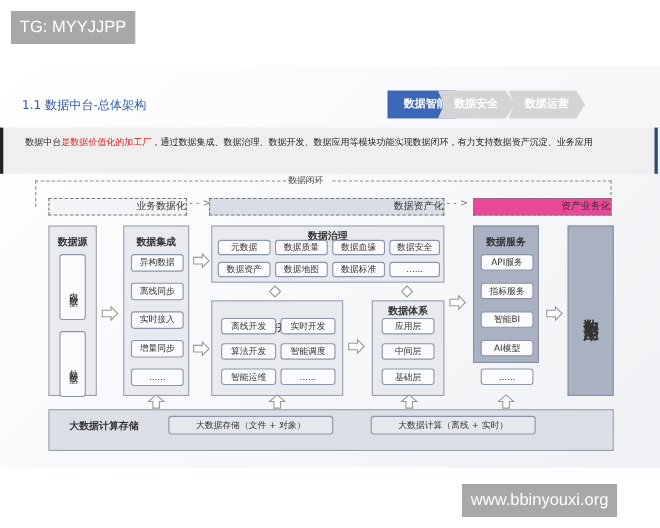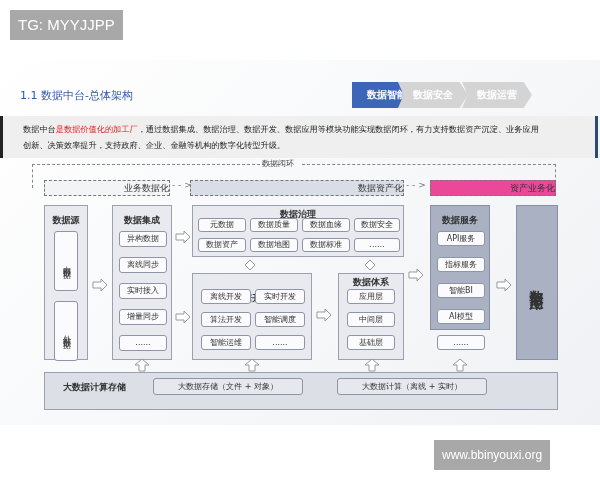--- a/index.html
+++ b/index.html
@@ -66,21 +66,20 @@
 <div class="title">1.1 数据中台-总体架构</div>
 
 <div class="chev-wrap">
   <div class="chev first" style="left:0; width:70px; background:#3c66b8;"><span>数据智能</span></div>
   <div class="chev" style="left:66px; width:70px; background:#d4d4d4;"><span>数据安全</span></div>
   <div class="chev" style="left:130px; width:70px; background:#d4d4d4;"><span>数据运营</span></div>
 </div>
 
 <div class="desc">
   <div><span>数据中台</span><span class="hl">是数据价值化的加工厂</span><span>，通过数据集成、数据治理、数据开发、数据应用等模块功能实现数据闭环，有力支持数据资产沉淀、业务应用</span></div>
-  <div>创新、决策效率提升，支持政府、企业、金融等机构的数字化转型升级。</div>
 </div>
 
 <div class="dash" style="left:32px; top:164px; width:258px; height:0; border-width:1px 0 0 0;"></div>
 <div class="abs" style="left:262px; top:158px; font-size:8px; color:#555; background:transparent;">数据闭环</div>
 <div class="dash" style="left:302px; top:164px; width:254px; height:0; border-width:1px 0 0 0;"></div>
 <div class="dash" style="left:32px; top:164px; width:0; height:24px; border-width:0 0 0 1px;"></div>
 <div class="dash" style="left:555px; top:164px; width:0; height:24px; border-width:0 0 0 1px;"></div>
 
 <div class="phase" style="left:44px; top:180px; width:126px; background:#f3f4f6;">业务数据化</div>
 <div class="abs" style="left:172px; top:180px; font-size:9px; color:#777;">- - &gt;</div>
@@ -187,13 +186,13 @@
 <svg class="arrow-u" style="left:452px; top:358px;" viewBox="0 0 16 14">
     <path d="M5 13 V7 H1 L8 1 L15 7 H11 V13 Z" fill="#fff" stroke="#999"></path>
   </svg>
 
 <div class="col" style="left:44px; top:372px; width:514px; height:38px; background:#dcdfe5;">
   <div class="abs" style="left:18px; top:8px; font-size:9px; font-weight:bold; color:#333;">大数据计算存储</div>
   <div class="pill" style="left:108px; top:5px; width:150px; height:17px; line-height:15px; background:#e6e8ee;">大数据存储（文件 + 对象）</div>
   <div class="pill" style="left:292px; top:5px; width:150px; height:17px; line-height:15px; background:#e6e8ee;">大数据计算（离线 + 实时）</div>
 </div>
 
-<div class="watermark" style="left:434px; top:440px; font-size:12px;">www.bbinyouxi.org</div>
+<div class="watermark" style="left:420px; top:440px; font-size:15px;">www.bbinyouxi.org</div>
 
 </body></html>

